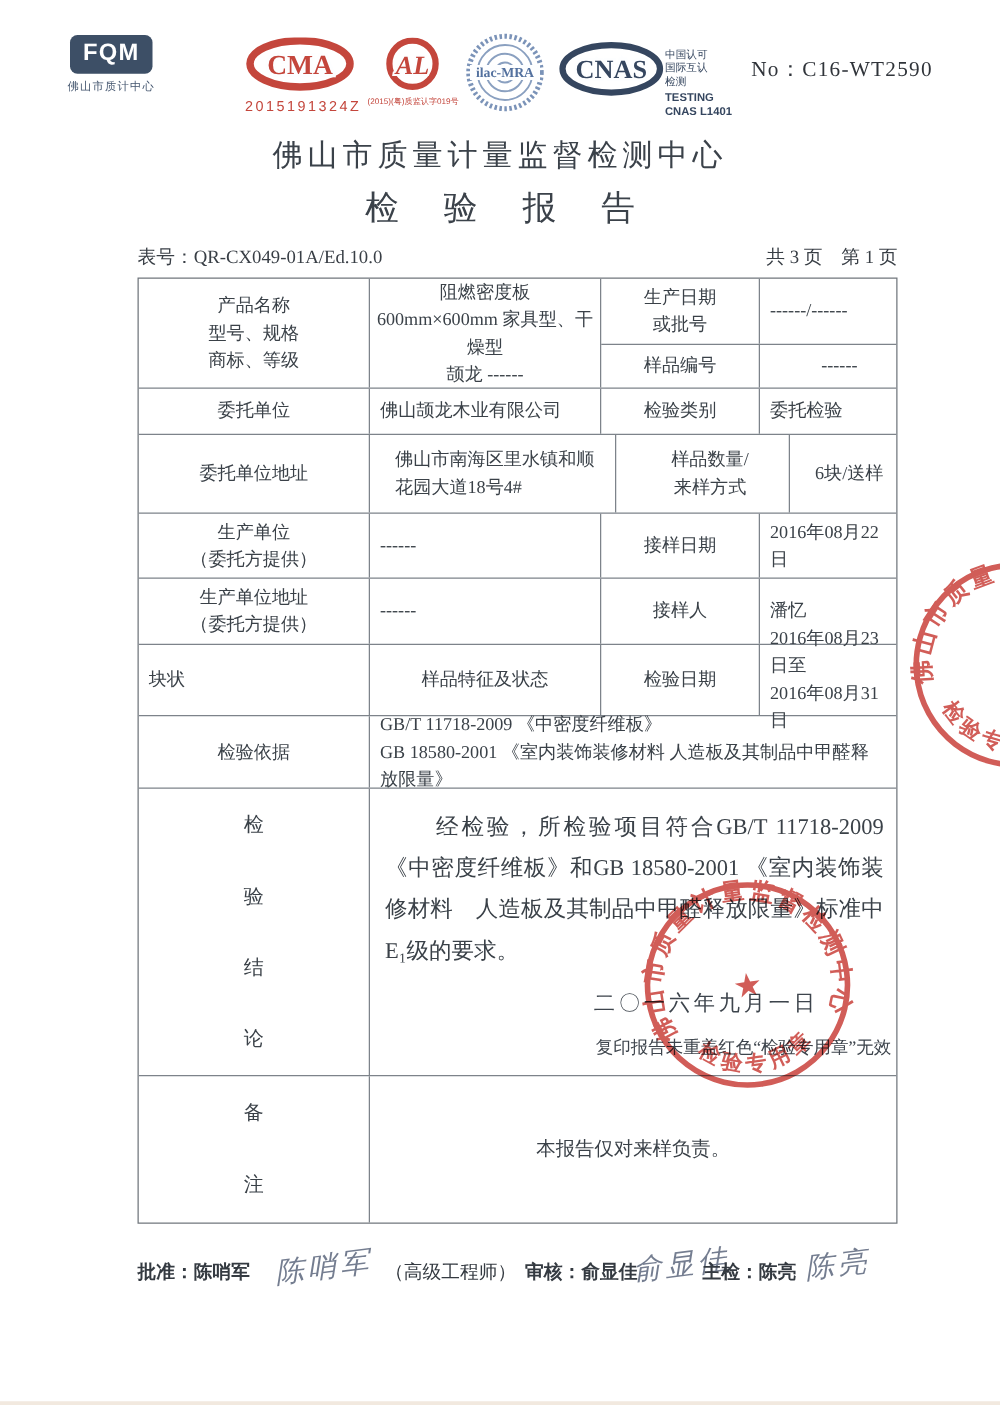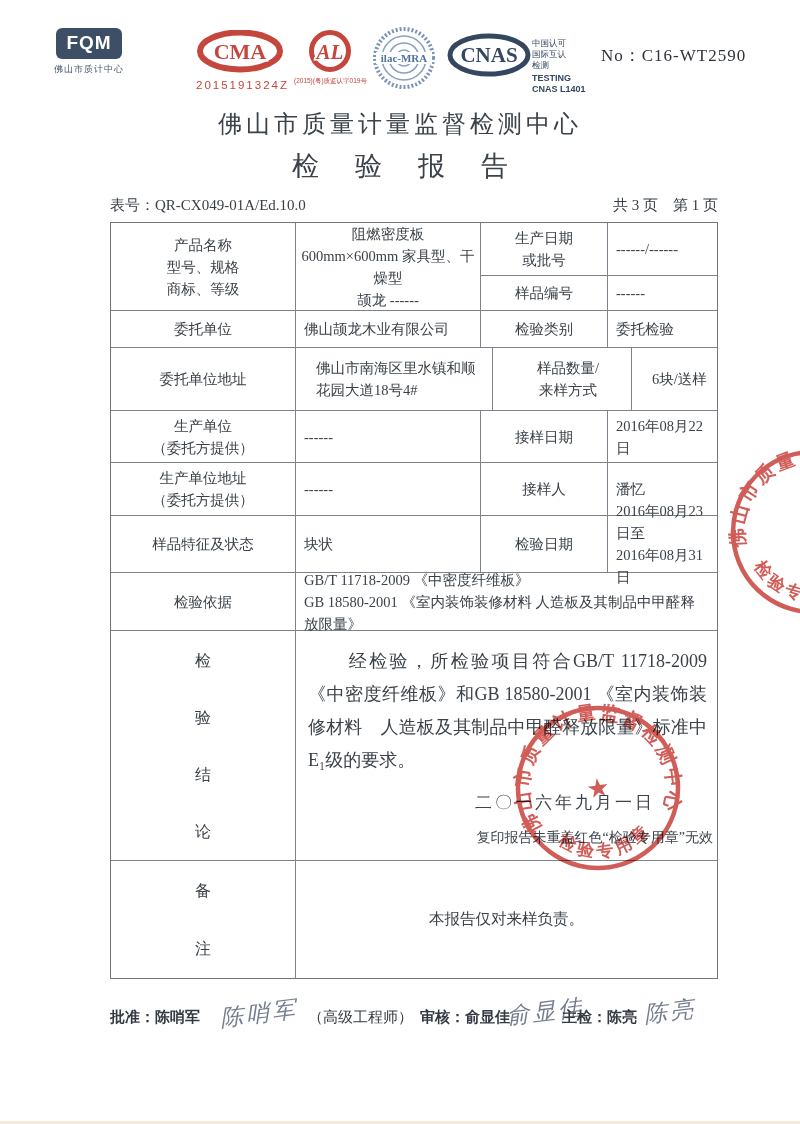--- a/index.html
+++ b/index.html
@@ -45,21 +45,21 @@
   .lab { justify-content:center; text-align:center; white-space:pre-line; line-height:22px;}
   .val { justify-content:flex-start; padding:2px 8px; white-space:pre-line; line-height:22px;}
   .w1{width:185px; flex:none;} .w2{width:185px; flex:none;}
   .w3{width:127px; flex:none;} .w4{flex:1;}
   .r1 { height:88px; } .r2 { height:37px; } .r3 { height:63px;gap:12px; }
   .r4 { height:52px; } .r5 { height:53px; } .r6 { height:57px; }
   .r7 { height:58px; } .r8 { height:230px; } .r9 { height:117px; }
   .r1right { flex:1; display:flex; flex-direction:column; }
   .r1sub { display:flex; box-sizing:border-box; }
   .r1sub.top { height:53px; border-bottom:1px solid #7d838a; }
-  .r1sub.bot { flex:1; }
+  .r1sub.bot { flex:1;gap:41px; }
   .vlabel { justify-content:center; text-align:center; white-space:pre-line; font-size:16px; }
   .vlabel.concl { line-height:57px; }
   .vlabel.remark { line-height:58px; }
   .concl-cell { position:relative; display:block; padding:14px 10px 0 12px; box-sizing:border-box;}
   .concl-text { font-size:18px; line-height:33px; text-align:justify; color:#3a4148;}
   .concl-date { position:absolute; right:62px; top:160px; font-size:17px; letter-spacing:3px; color:#3d444c;}
   .concl-note { position:absolute; right:4px; top:198px; font-size:14px; color:#3d444c;}
   .remark-cell { justify-content:center; font-size:15.5px;}
 
   
@@ -190,22 +190,22 @@
 
     <div class="tr r5">
       <div class="td w1 lab">生产单位地址
 （委托方提供）</div>
       <div class="td w2 val">------</div>
       <div class="td w3 lab">接样人</div>
       <div class="td w4 val lastc">潘忆</div>
     </div>
 
     <div class="tr r6">
+      <div class="td w2 val">块状</div>
       <div class="td w1 lab">样品特征及状态</div>
-      <div class="td w2 val">块状</div>
       <div class="td w3 lab">检验日期</div>
       <div class="td w4 val lastc">2016年08月23日至
 2016年08月31日</div>
     </div>
 
     <div class="tr r7">
       <div class="td w1 lab">检验依据</div>
       <div class="td val lastc" style="flex:1;">GB/T 11718-2009 《中密度纤维板》
 GB 18580-2001 《室内装饰装修材料  人造板及其制品中甲醛释放限量》</div>
     </div>

